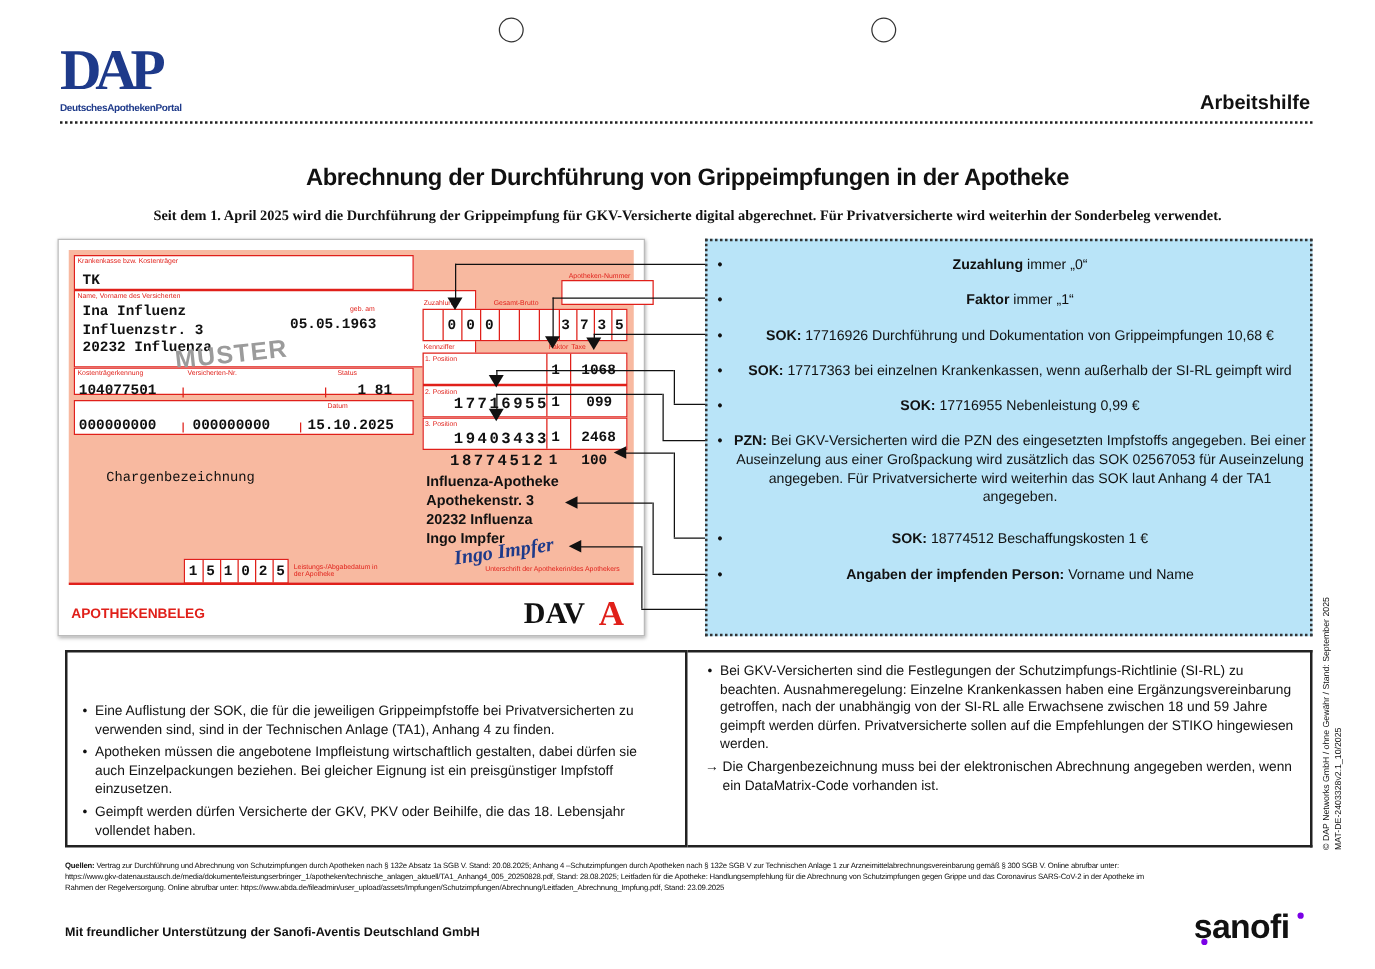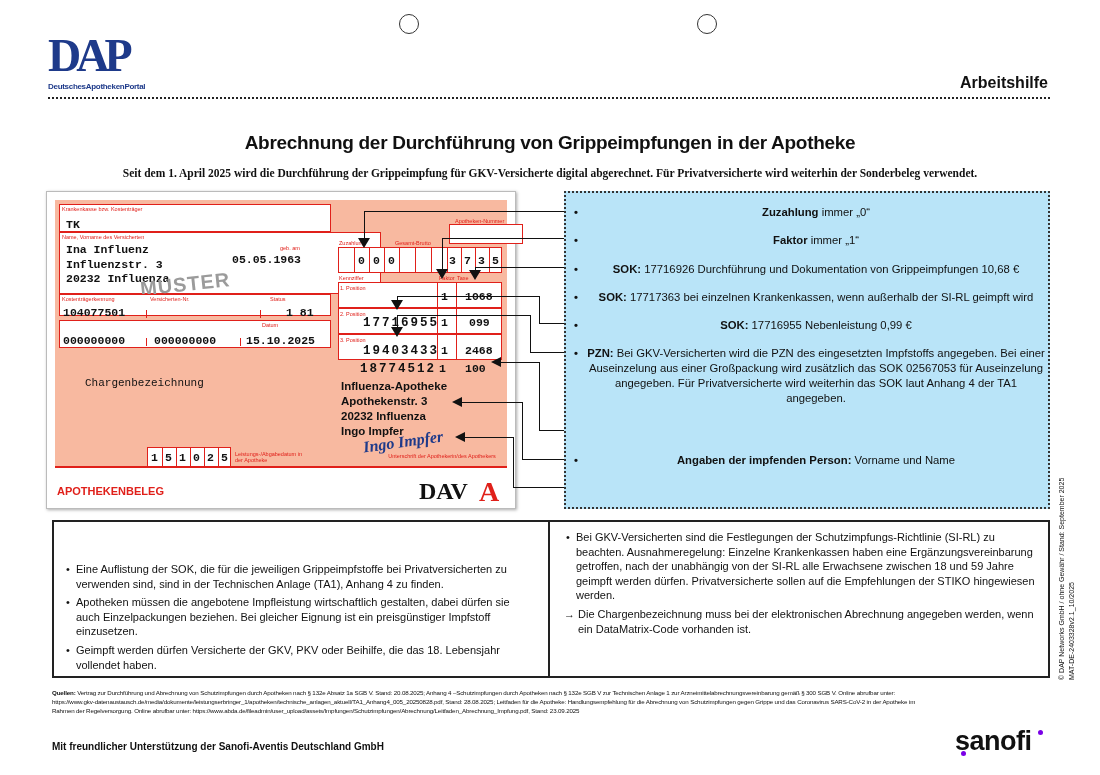--- a/index.html
+++ b/index.html
@@ -232,20 +232,21 @@
 <div class="vl" style="left:513px;top:437px;height:50px;"></div>
 <div class="hl" style="left:513px;top:487px;width:55px;"></div>
 
 <div class="abs info">
   <div class="info-item" style="top:12px;"><b>Zuzahlung</b><span> immer „0“</span></div>
   <div class="info-item" style="top:40px;"><b>Faktor</b><span> immer „1“</span></div>
   <div class="info-item" style="top:69px;"><b>SOK:</b><span> 17716926 Durchführung und Dokumentation von Grippeimpfungen 10,68 €</span></div>
   <div class="info-item" style="top:97px;"><b>SOK:</b><span> 17717363 bei einzelnen Krankenkassen, wenn außerhalb der SI-RL geimpft wird</span></div>
   <div class="info-item" style="top:125px;"><b>SOK:</b><span> 17716955 Nebenleistung 0,99 €</span></div>
   <div class="info-item" style="top:153px;"><b>PZN:</b><span> Bei GKV-Versicherten wird die PZN des eingesetzten Impfstoffs angegeben. Bei einer Auseinzelung aus einer Großpackung wird zusätzlich das SOK 02567053 für Auseinzelung angegeben. Für Privatversicherte wird weiterhin das SOK laut Anhang 4 der TA1 angegeben.</span></div>
+  <div class="info-item" style="top:231px;"><b>SOK:</b><span> 18774512 Beschaffungskosten 1 €</span></div>
   <div class="info-item" style="top:260px;"><b>Angaben der impfenden Person:</b><span> Vorname und Name</span></div>
 </div>
 
 <div class="abs bbox bbox-l">
   <div class="bullet" style="left:12px;top:40px;width:470px;">Eine Auflistung der SOK, die für die jeweiligen Grippeimpfstoffe bei Privatversicherten zu verwenden sind, sind in der Technischen Anlage (TA1), Anhang 4 zu finden.</div>
   <div class="bullet" style="left:12px;top:73px;width:470px;">Apotheken müssen die angebotene Impfleistung wirtschaftlich gestalten, dabei dürfen sie auch Einzelpackungen beziehen. Bei gleicher Eignung ist ein preisgünstiger Impfstoff einzusetzen.</div>
   <div class="bullet" style="left:12px;top:121px;width:470px;">Geimpft werden dürfen Versicherte der GKV, PKV oder Beihilfe, die das 18. Lebensjahr vollendet haben.</div>
 </div>
 <div class="abs bbox bbox-r">
   <div class="bullet" style="left:16px;top:8px;width:472px;">Bei GKV-Versicherten sind die Festlegungen der Schutzimpfungs-Richtlinie (SI-RL) zu beachten. Ausnahmeregelung: Einzelne Krankenkassen haben eine Ergänzungsvereinbarung getroffen, nach der unabhängig von der SI-RL alle Erwachsene zwischen 18 und 59 Jahre geimpft werden dürfen. Privatversicherte sollen auf die Empfehlungen der STIKO hingewiesen werden.</div>

